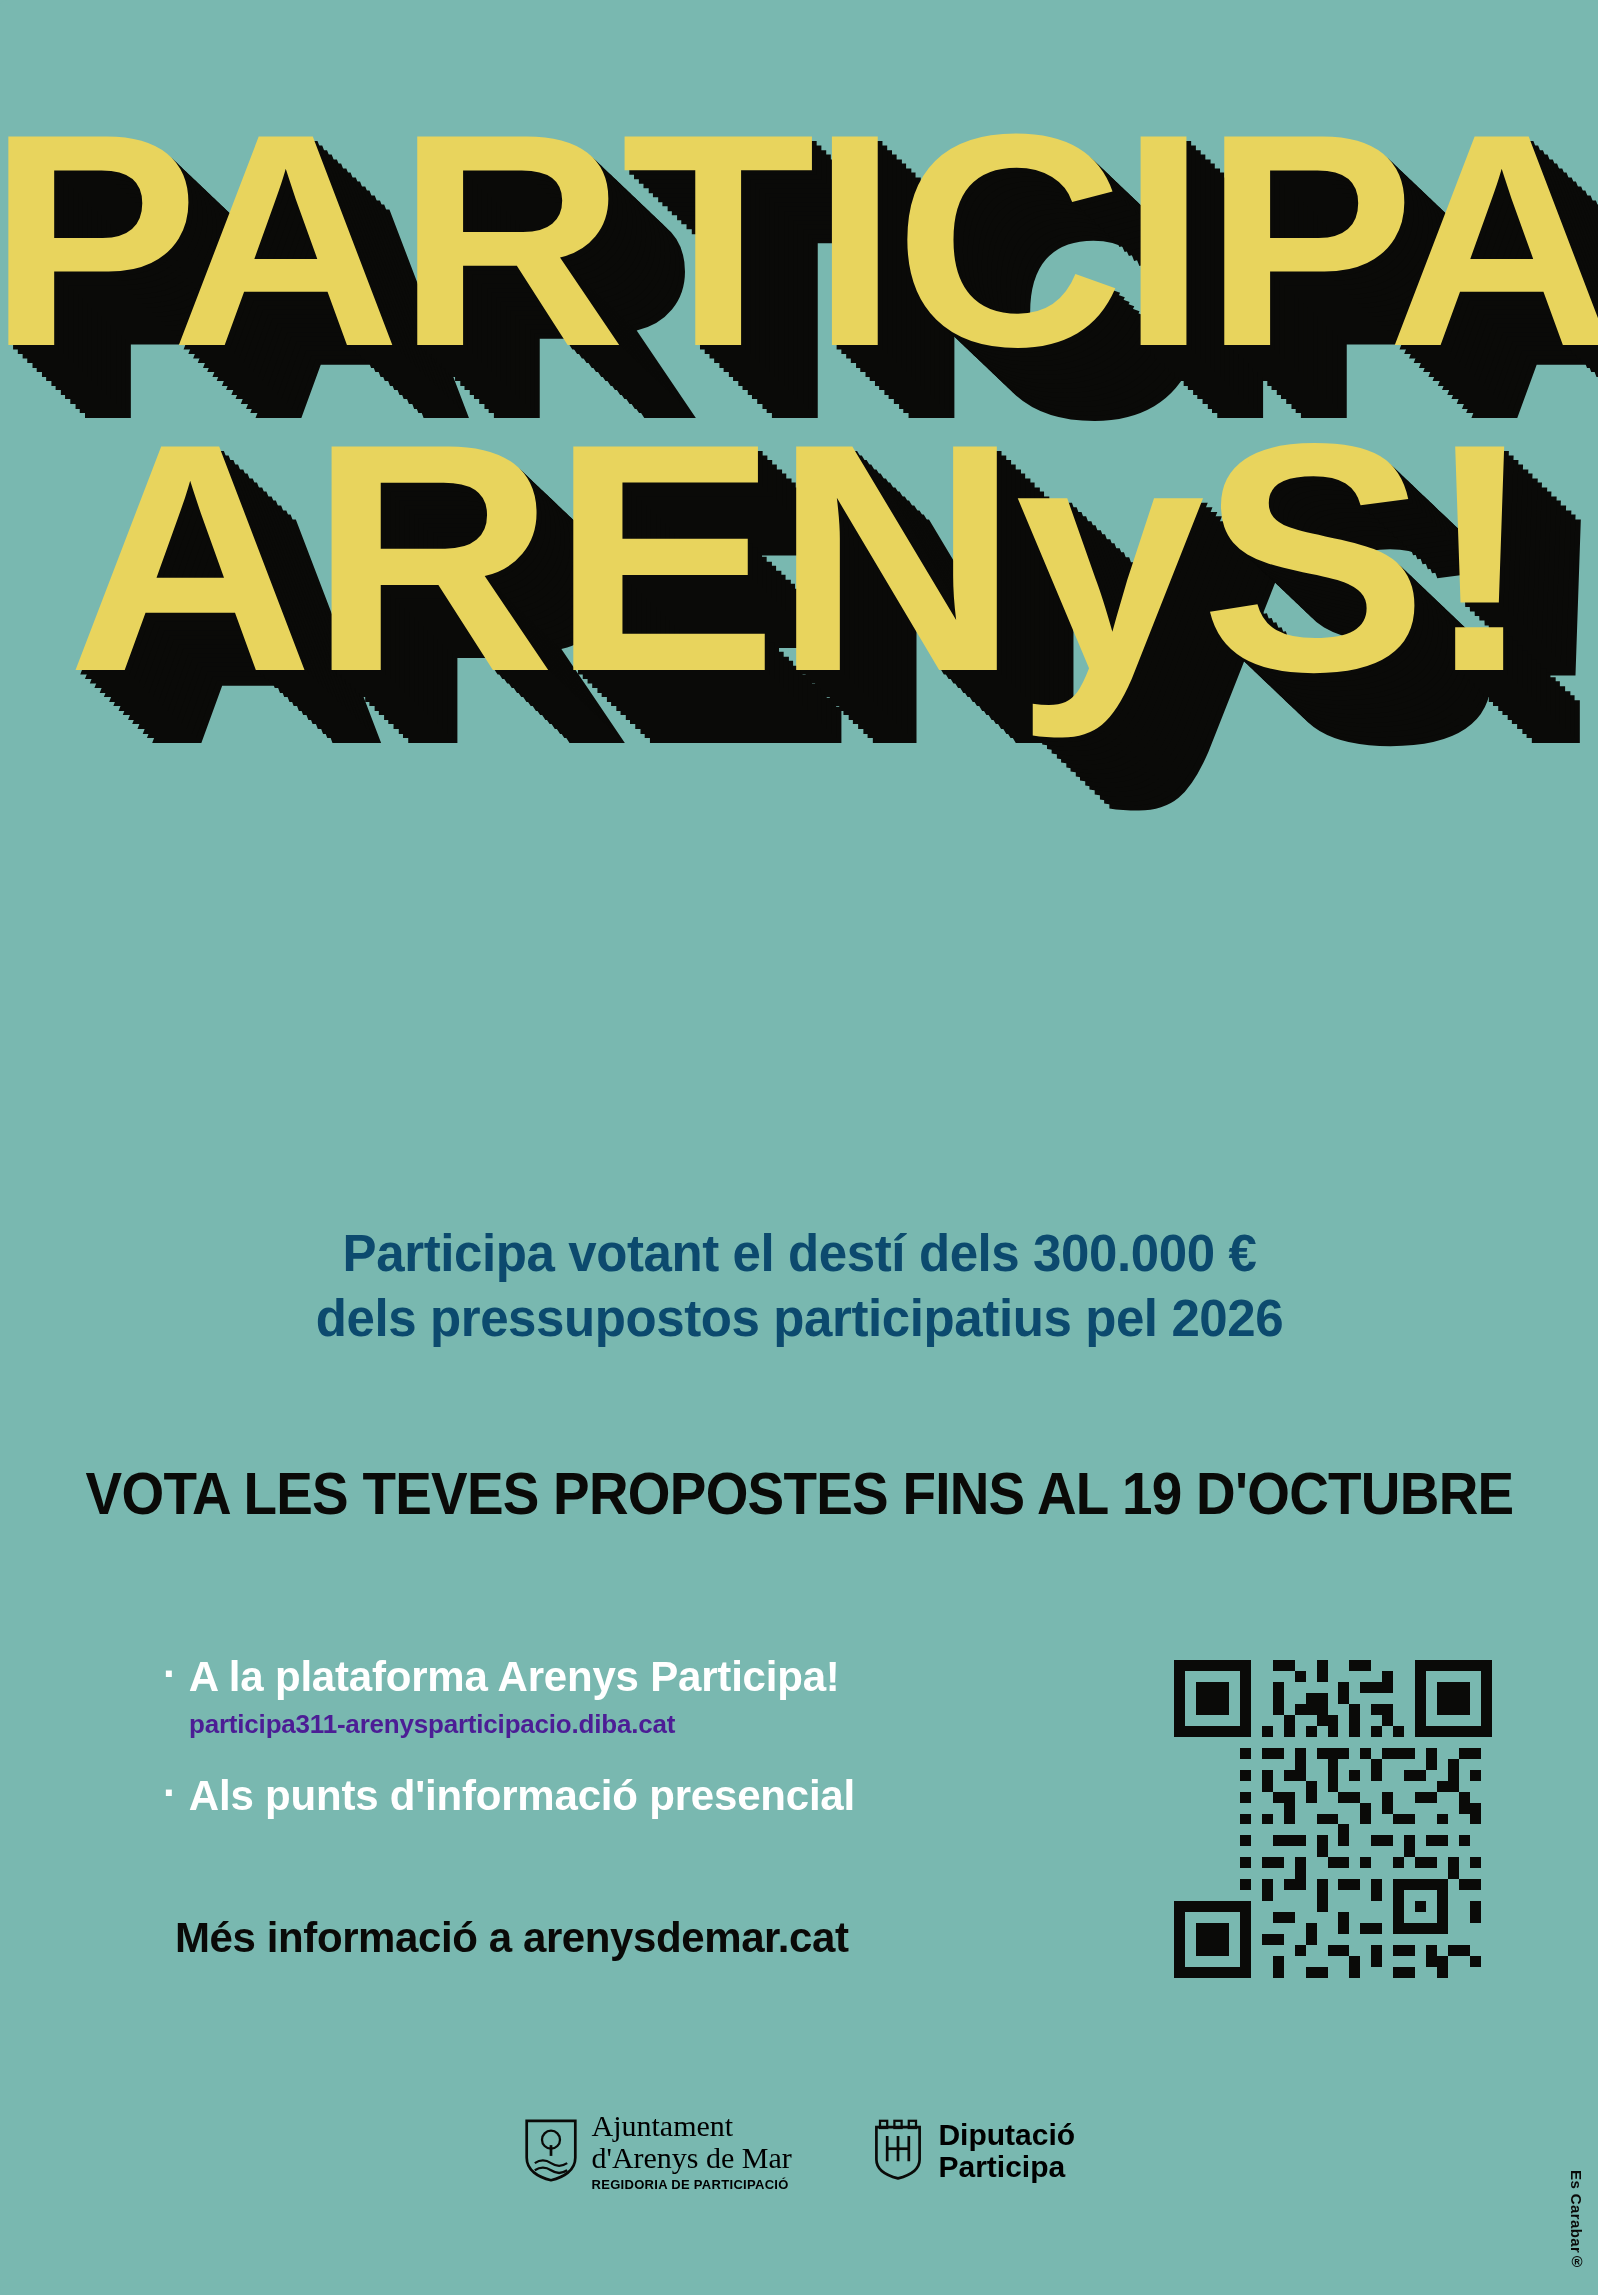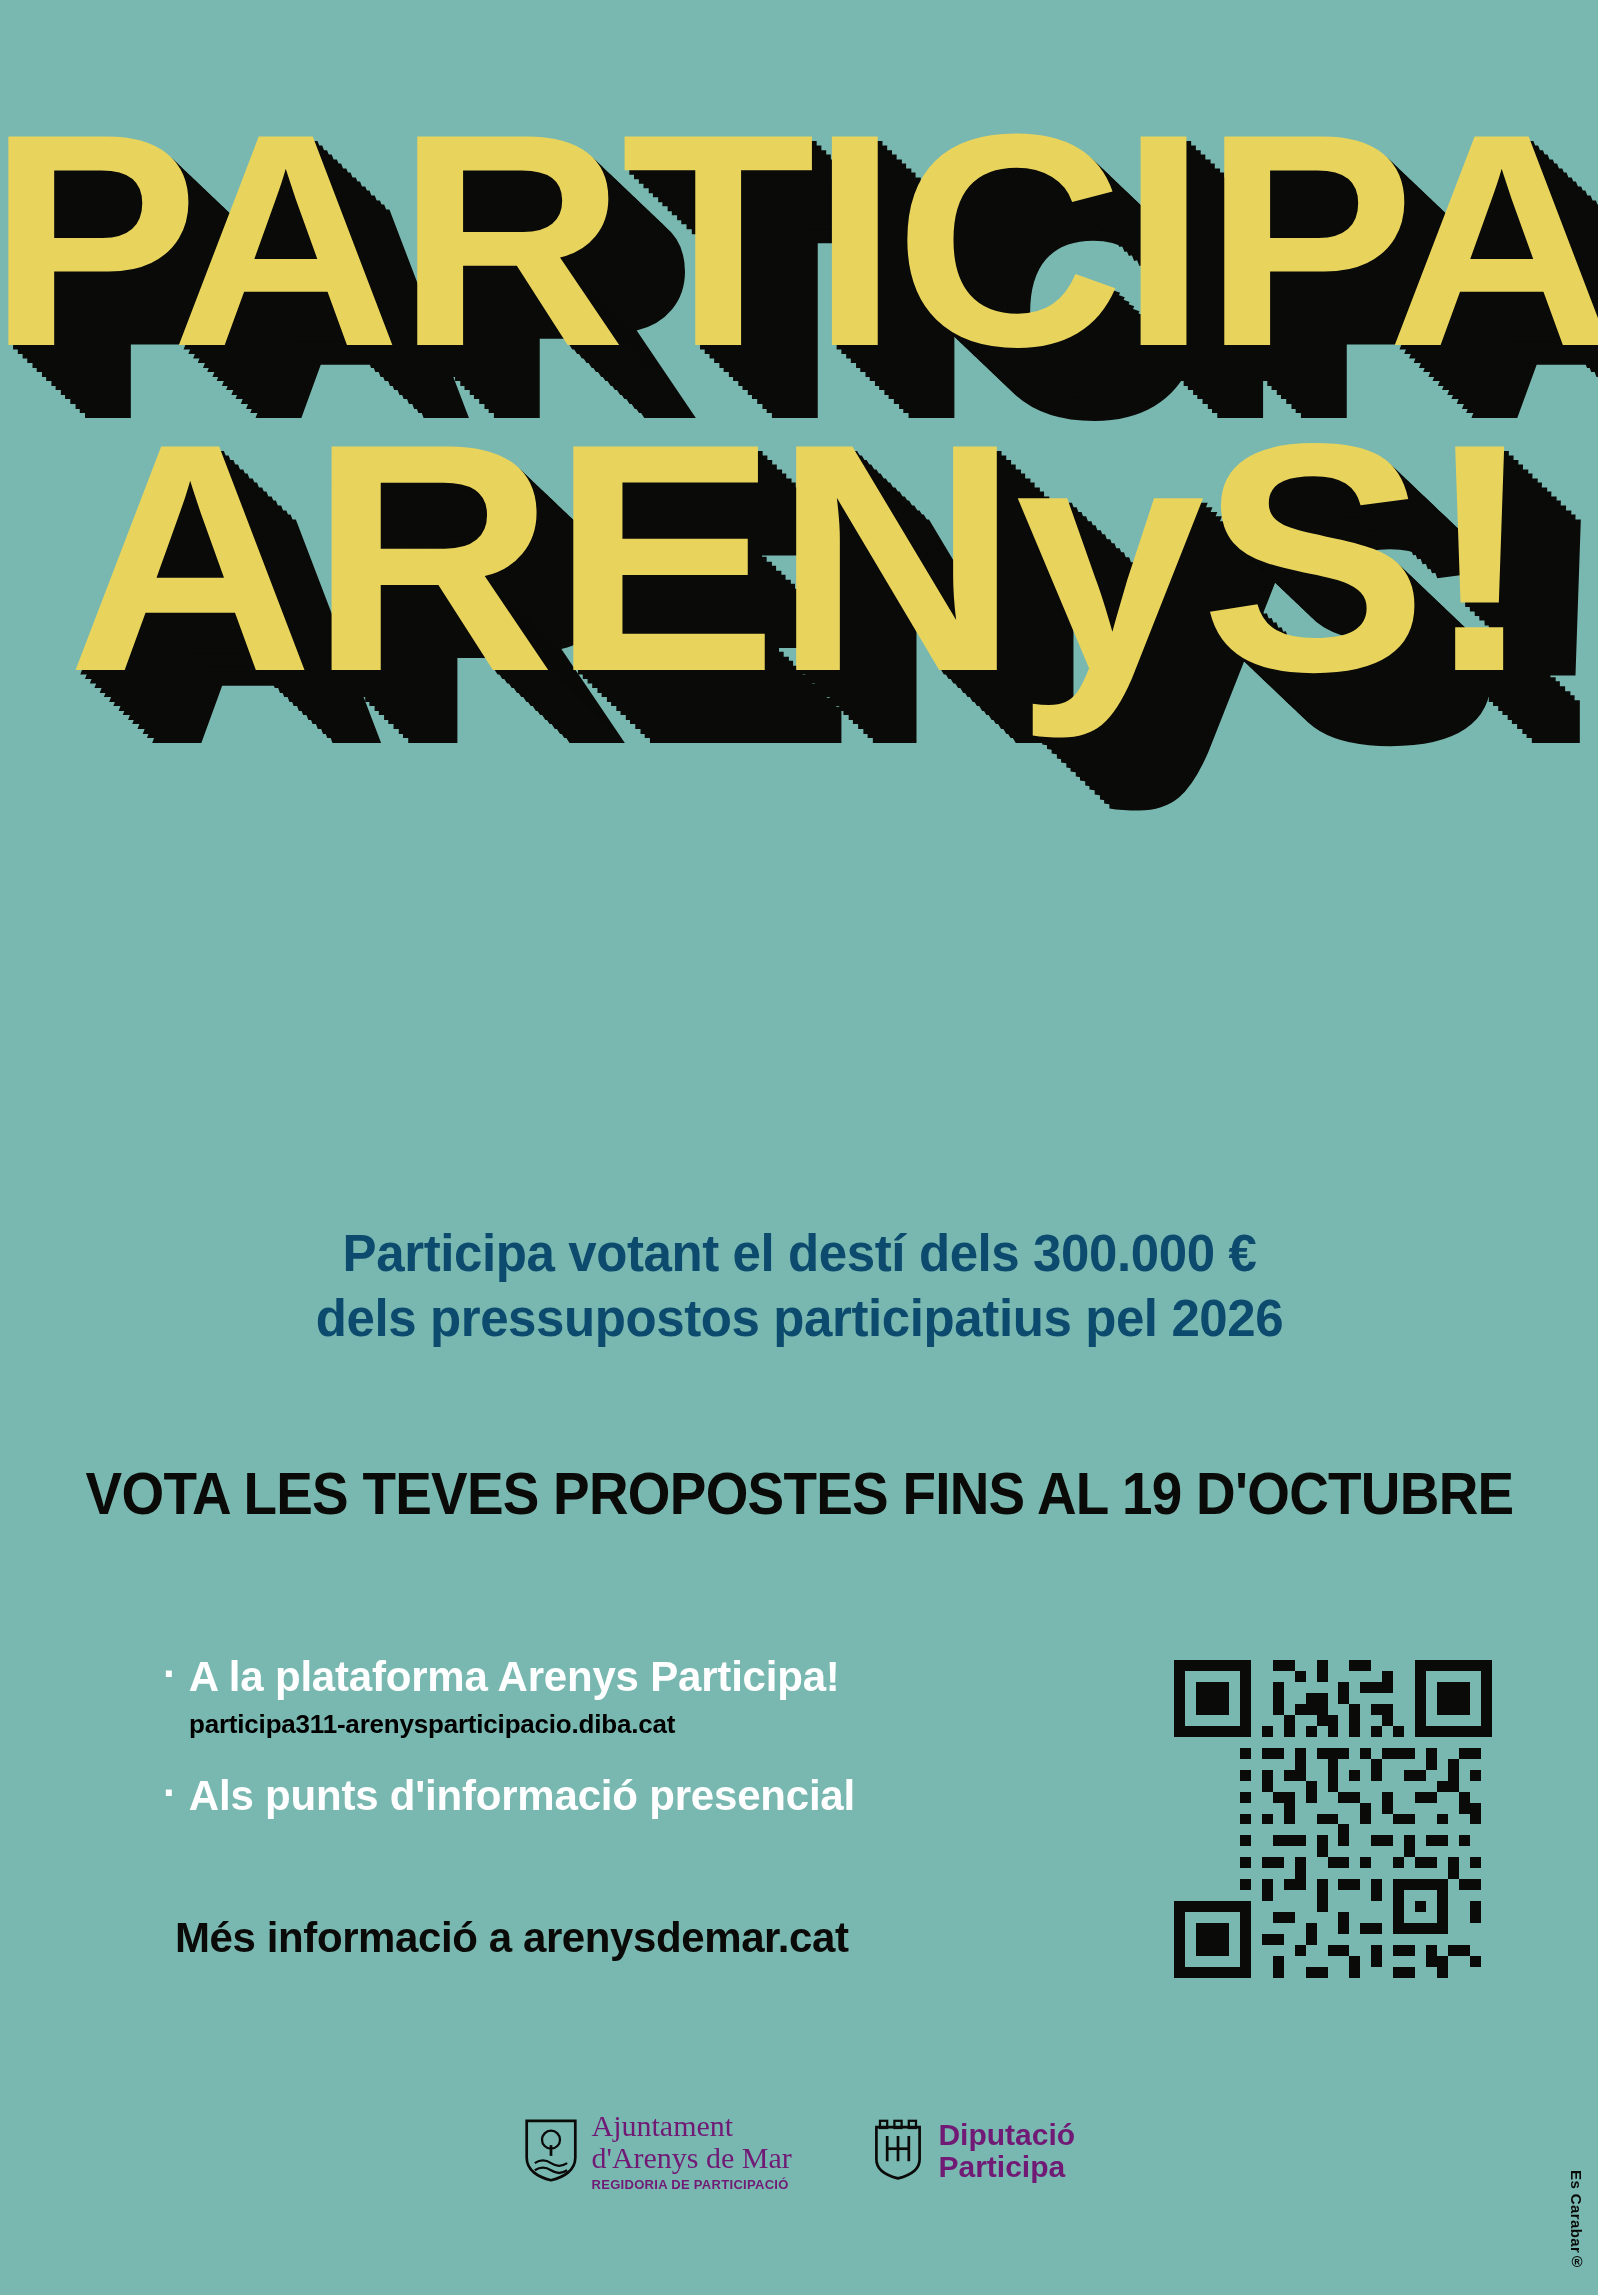--- a/index.html
+++ b/index.html
@@ -108,21 +108,21 @@
   }
   .bullet-dot {
     margin-right: 12px;
     line-height: 1;
   }
   .bullet-sub {
     margin: 7.6px 0 0 26px;
     font-size: 26px;
     font-weight: bold;
     letter-spacing: -0.2px;
-    color: #000000;
+    color: #4c1d95;
   }
   .bullet-row-2 {
     margin-top: 32px;
   }
   .more-info {
     position: absolute;
     top: 1914px;
     left: 175px;
     color: #0a0a08;
     font-size: 42px;
@@ -155,21 +155,21 @@
   .logo-group {
     display: flex;
     align-items: center;
     gap: 13.6px;
   }
   .crest {
     width: 54px;
     height: 65px;
   }
   .logo-text {
-    color: #701a75;
+    color: #000000;
     line-height: 1.05;
   }
   .logo-serif-1 {
     font-family: "Liberation Serif", serif;
     font-size: 30px;
   }
   .logo-serif-2 {
     font-family: "Liberation Serif", serif;
     font-size: 30px;
   }

